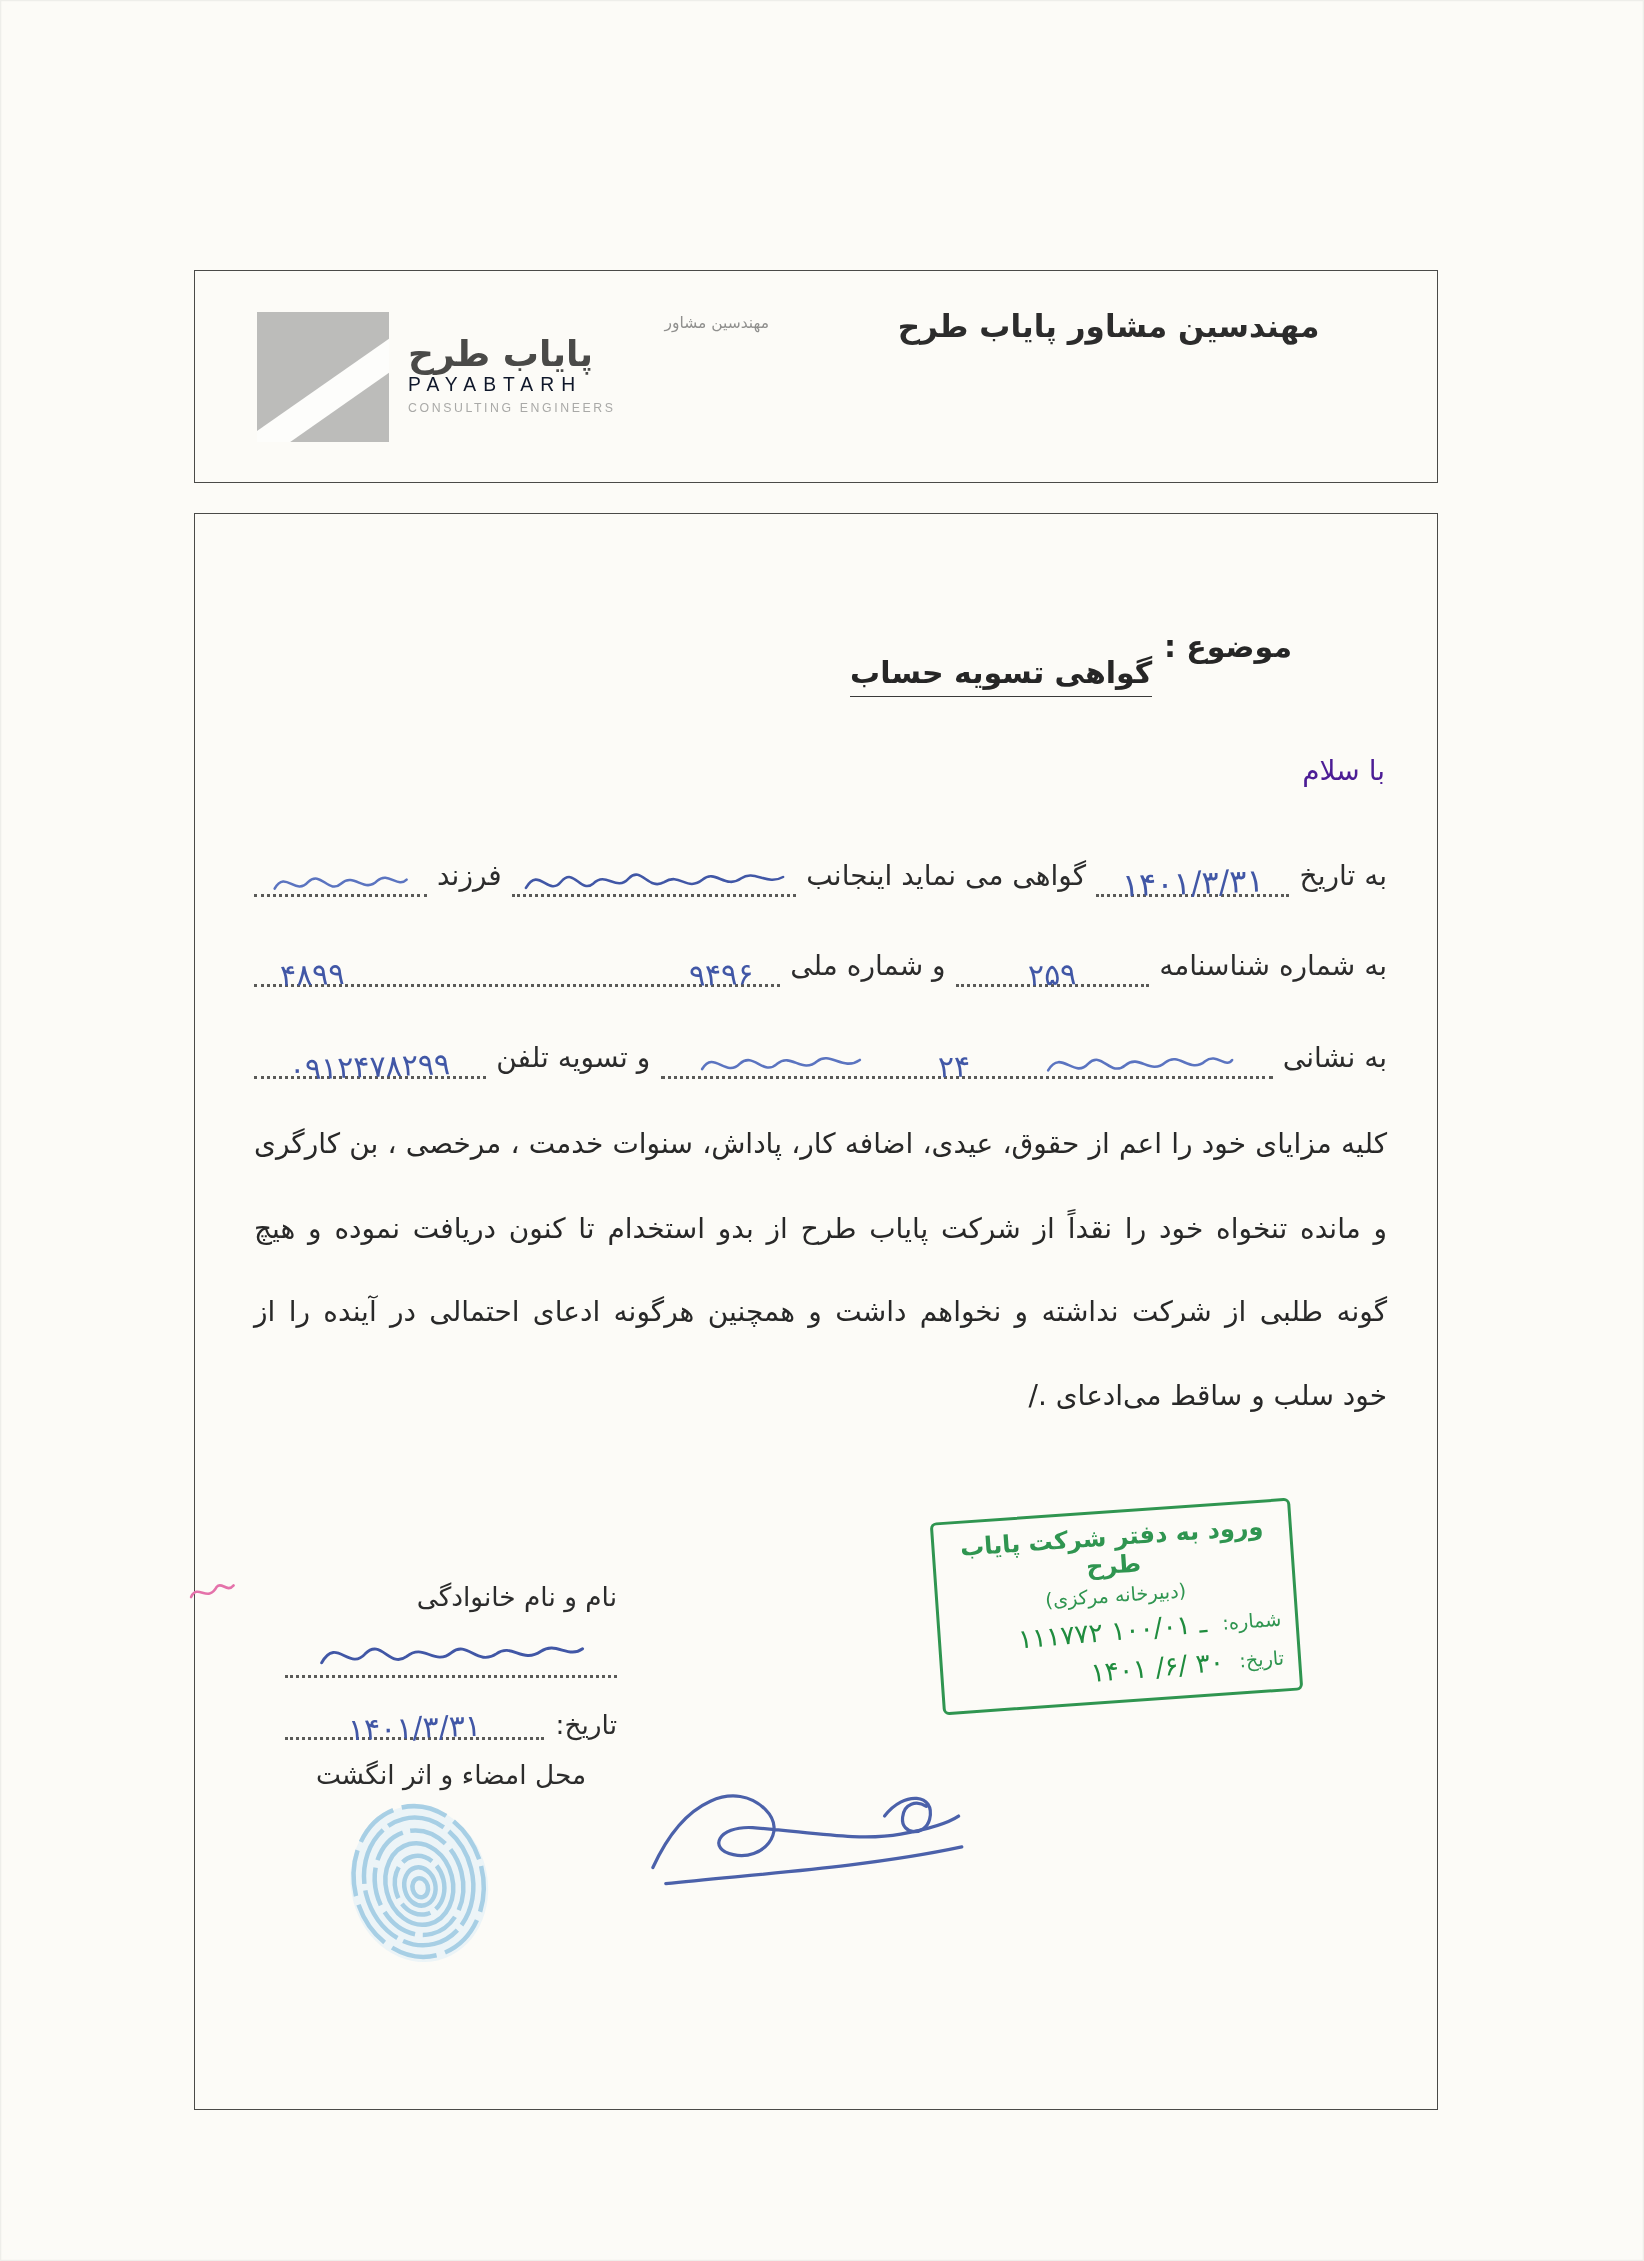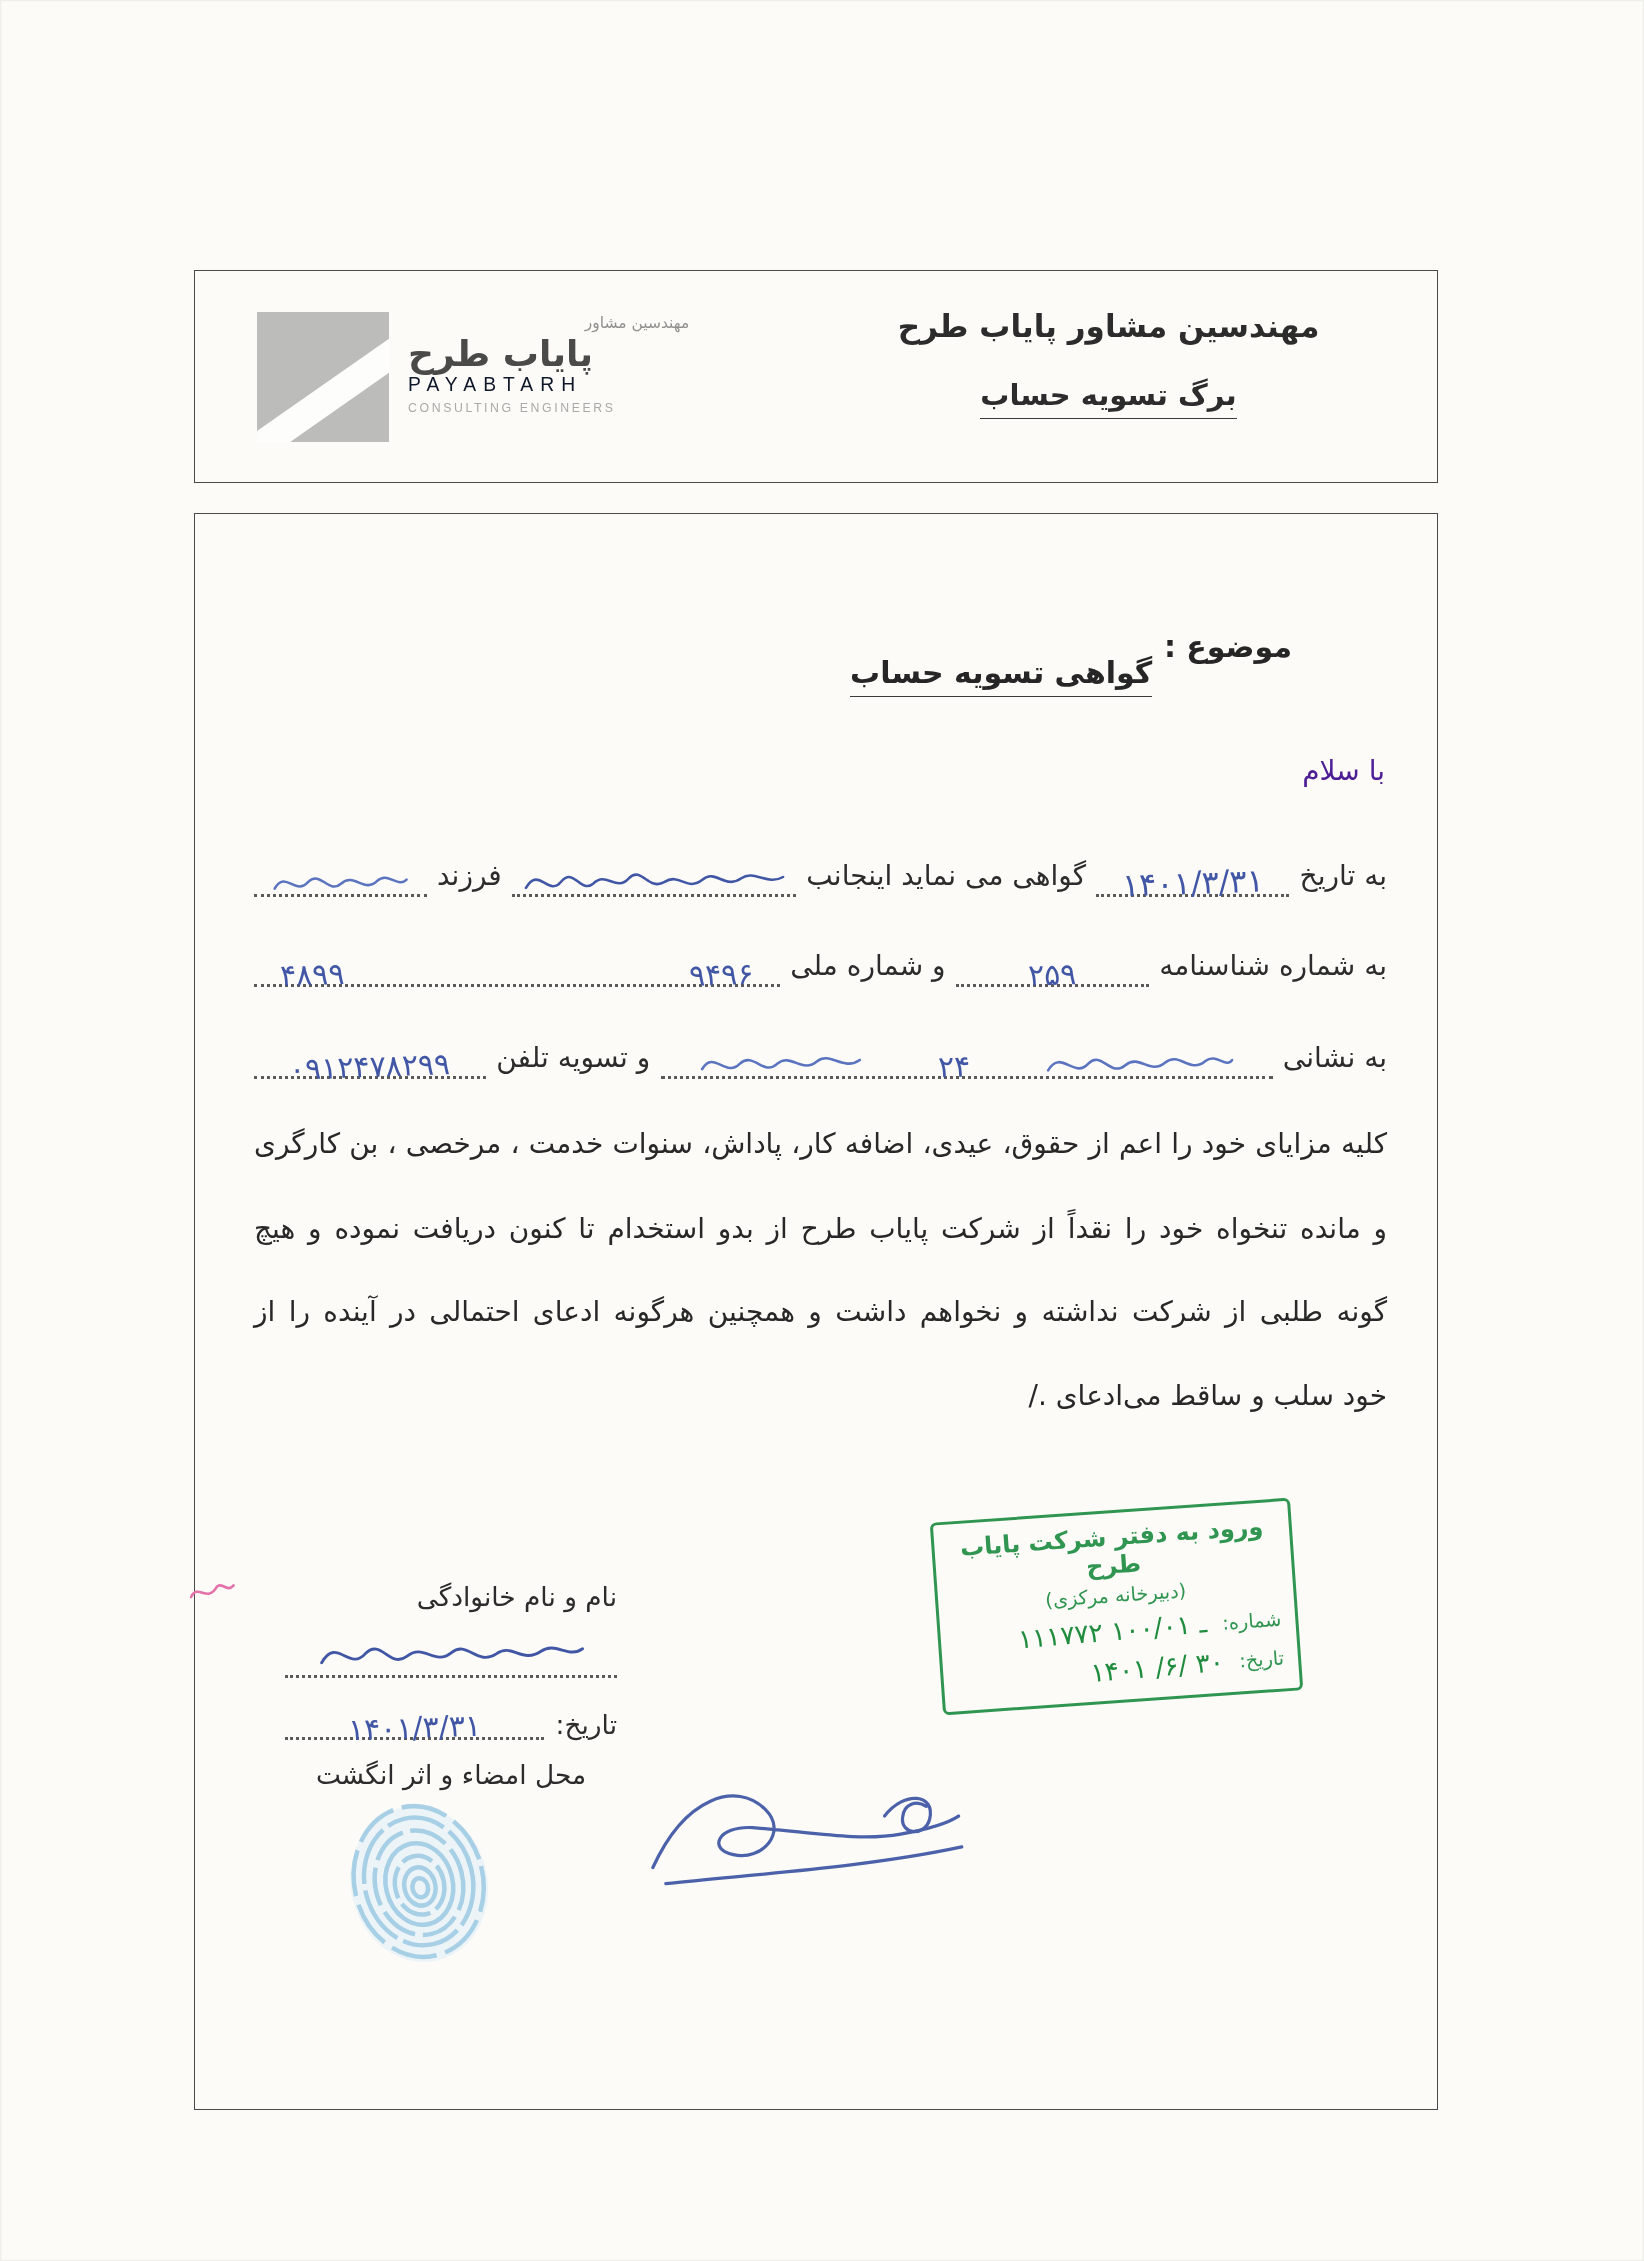--- a/index.html
+++ b/index.html
@@ -9,21 +9,21 @@
   .box{position:absolute;border:1.9px solid #4a4a48;box-sizing:border-box;}
   #header-box{left:194px;top:270px;width:1244px;height:213px;}
   #main-box{left:194px;top:513px;width:1244px;height:1597px;}
 
   
   .logo-mark{position:absolute;left:62px;top:41px;width:132px;height:130px;
              background:#bcbcba;overflow:hidden;}
   .logo-stripe{position:absolute;left:-45px;top:77px;width:219px;height:28px;
                background:#fdfdfb;transform:rotate(-35deg);}
   .logo-text{position:absolute;left:213px;top:43px;width:361px;}
-  .logo-fa-small{font-size:15.5px;color:#90908e;direction:rtl;text-align:center;
+  .logo-fa-small{font-size:15.5px;color:#90908e;direction:rtl;text-align:right;
                  margin-left:97px;}
   .logo-fa-large{font-size:36px;font-weight:bold;color:#4a4a48;direction:rtl;
                  text-align:left;margin-top:1.3px;}
   .logo-en{font-size:19.3px;color:#0f172a;letter-spacing:7px;margin-top:0;
            font-family:"Liberation Sans",sans-serif;}
   .logo-en-sub{font-size:12.3px;color:#a9a9a7;letter-spacing:2.6px;margin-top:5.2px;
                font-family:"Liberation Sans",sans-serif;}
 
   
   .header-titles{position:absolute;right:77px;top:37px;width:503px;
@@ -96,23 +96,20 @@
       <div class="logo-stripe"></div>
     </div>
     <div class="logo-text">
       <div class="logo-fa-small">مهندسین مشاور</div>
       <div class="logo-fa-large">پایاب طرح</div>
       <div class="logo-en">PAYABTARH</div>
       <div class="logo-en-sub">CONSULTING ENGINEERS</div>
     </div>
     <div class="header-titles">
       <div class="header-title1">مهندسین مشاور پایاب طرح</div>
-      <div class="header-title2-wrap">
-        <span class="header-title2">برگ تسویه حساب</span>
-      </div>
     </div>
   </div>
 
   <div class="box" id="main-box">
 
     <div class="subject">
       <span>موضوع :</span>
       <span class="subject-value">گواهی تسویه حساب</span>
     </div>
 

